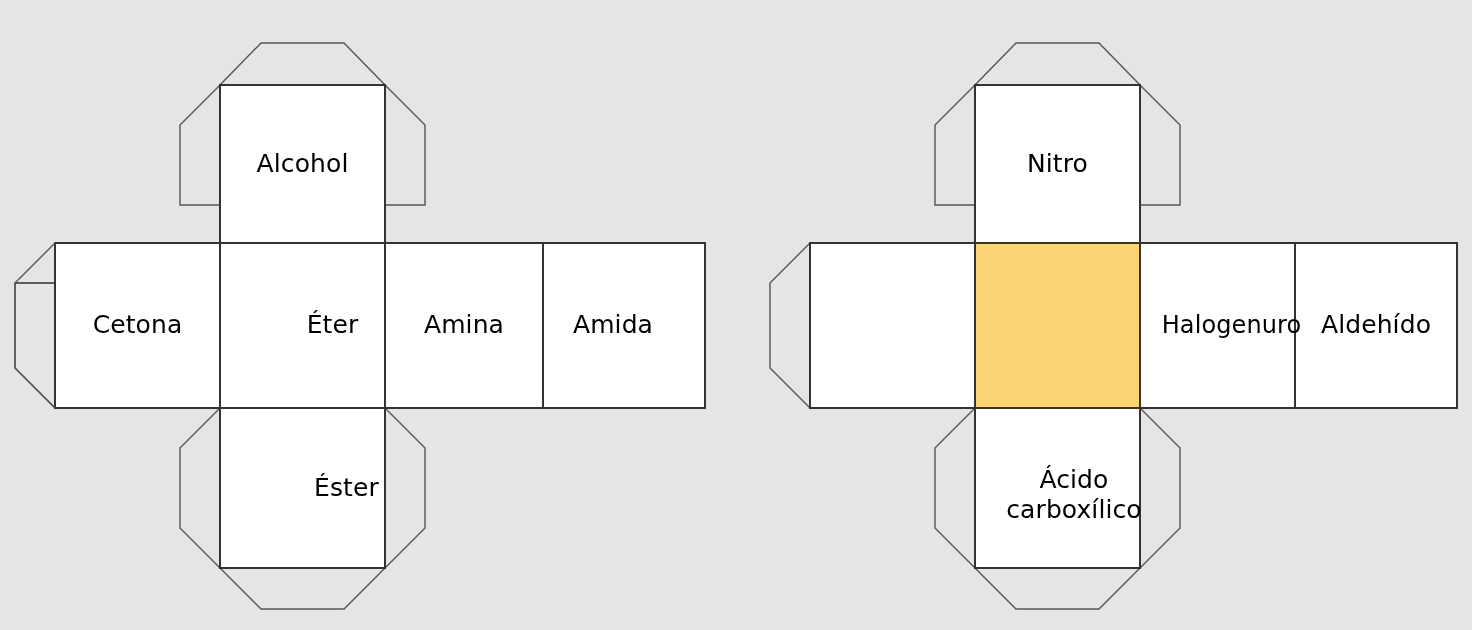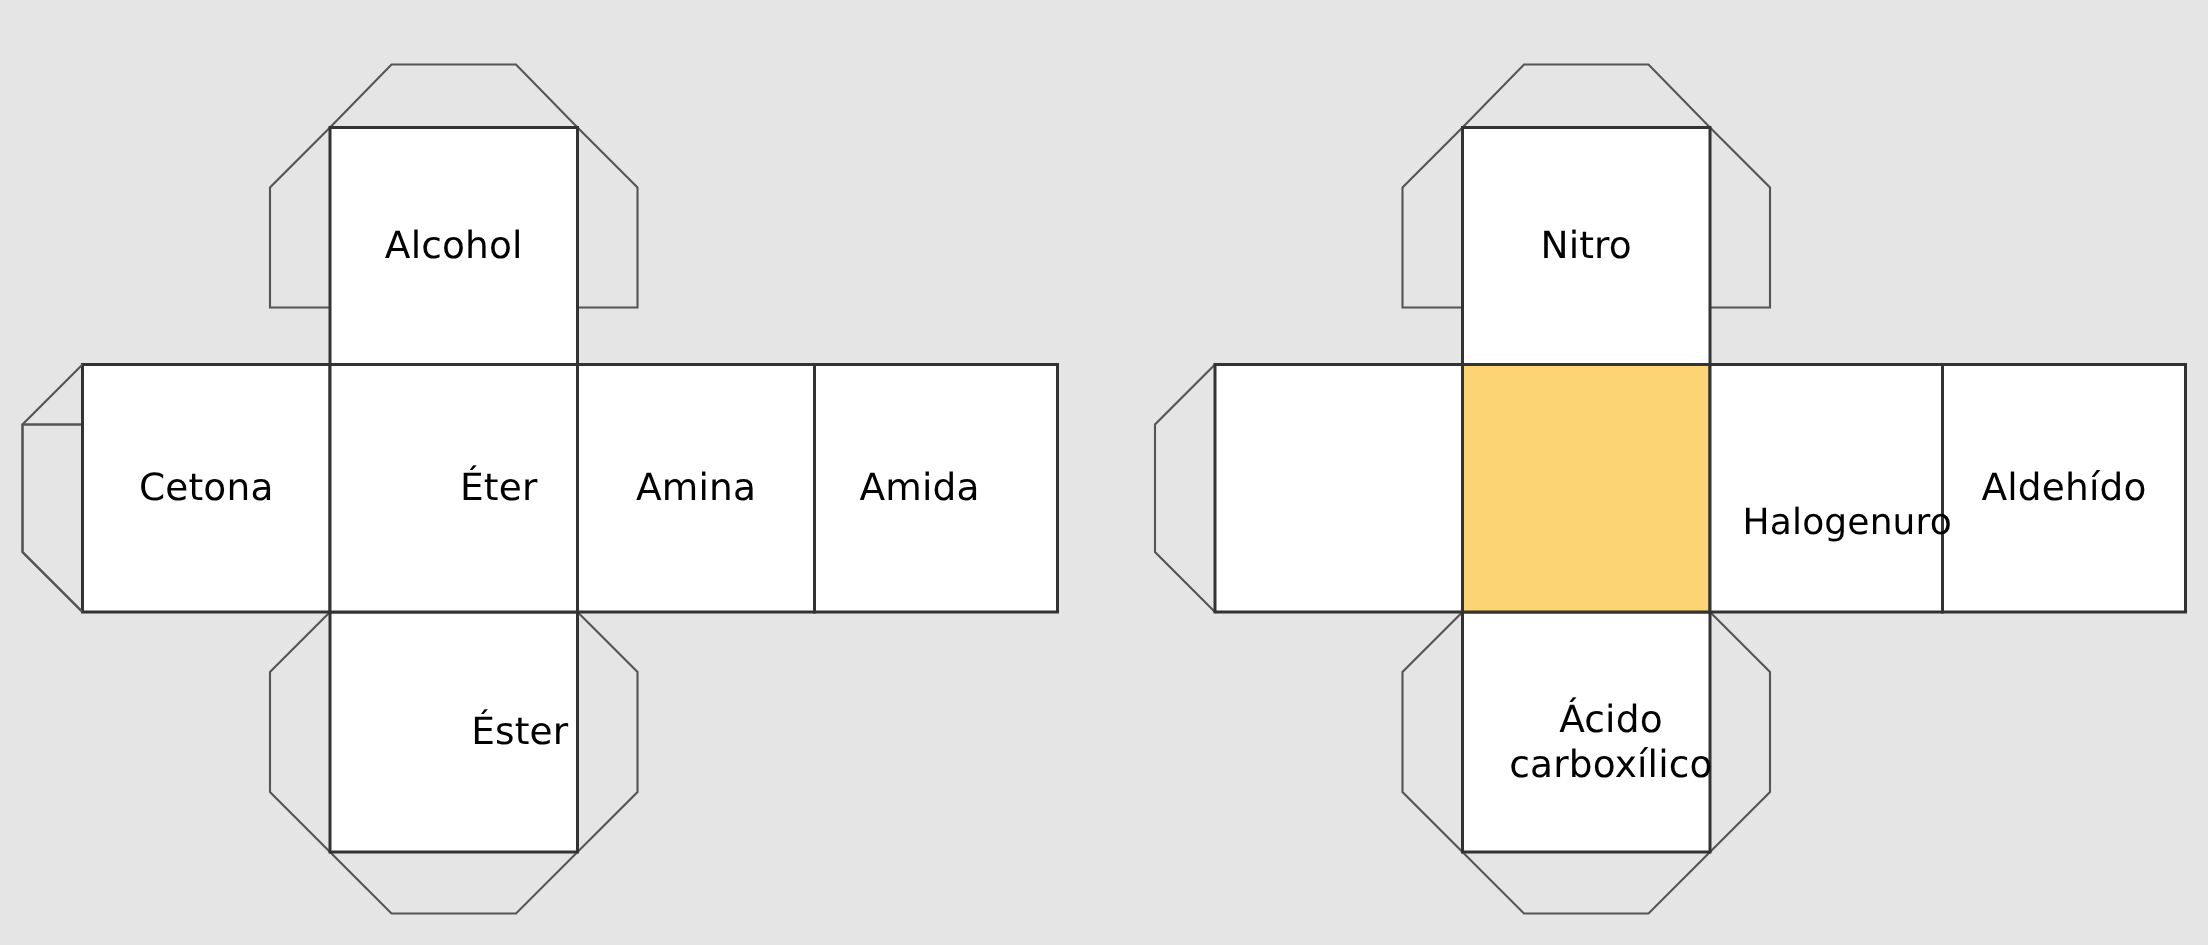--- a/index.html
+++ b/index.html
@@ -94,18 +94,18 @@
 
   <div class="face-label" style="left:220px; top:85px; width:165px; height:158px;">Alcohol</div>
   <div class="face-label" style="left:55px; top:243px; width:165px; height:165px;">Cetona</div>
   <div class="face-label" style="left:220px; top:243px; width:165px; height:165px;padding-left:30px;">Éter</div>
   <div class="face-label" style="left:385px; top:243px; width:158px; height:165px;">Amina</div>
   <div class="face-label" style="left:543px; top:243px; width:140px; height:165px;">Amida</div>
   <div class="face-label" style="left:220px; top:408px; width:165px; height:160px;margin-left:44px;">Éster</div>
 
   <div class="face-label" style="left:975px; top:85px; width:165px; height:158px;">Nitro</div>
   <div class="face-label" style="left:975px; top:243px; width:165px; height:165px;"></div>
-  <div class="face-label" style="left:1140px; top:243px; width:183px; height:165px; font-size:24px;margin-top:23px;">Halogenuro</div>
+  <div class="face-label" style="left:1140px; top:243px; width:183px; height:165px; font-size:24px;">Halogenuro</div>
   <div class="face-label" style="left:1295px; top:243px; width:162px; height:165px;">Aldehído</div>
   <div class="face-label" style="left:975px; top:408px; width:198px; height:160px; padding-top:14px; box-sizing:border-box;">Ácido
 carboxílico</div>
 
 </div>
 
 </body></html>

